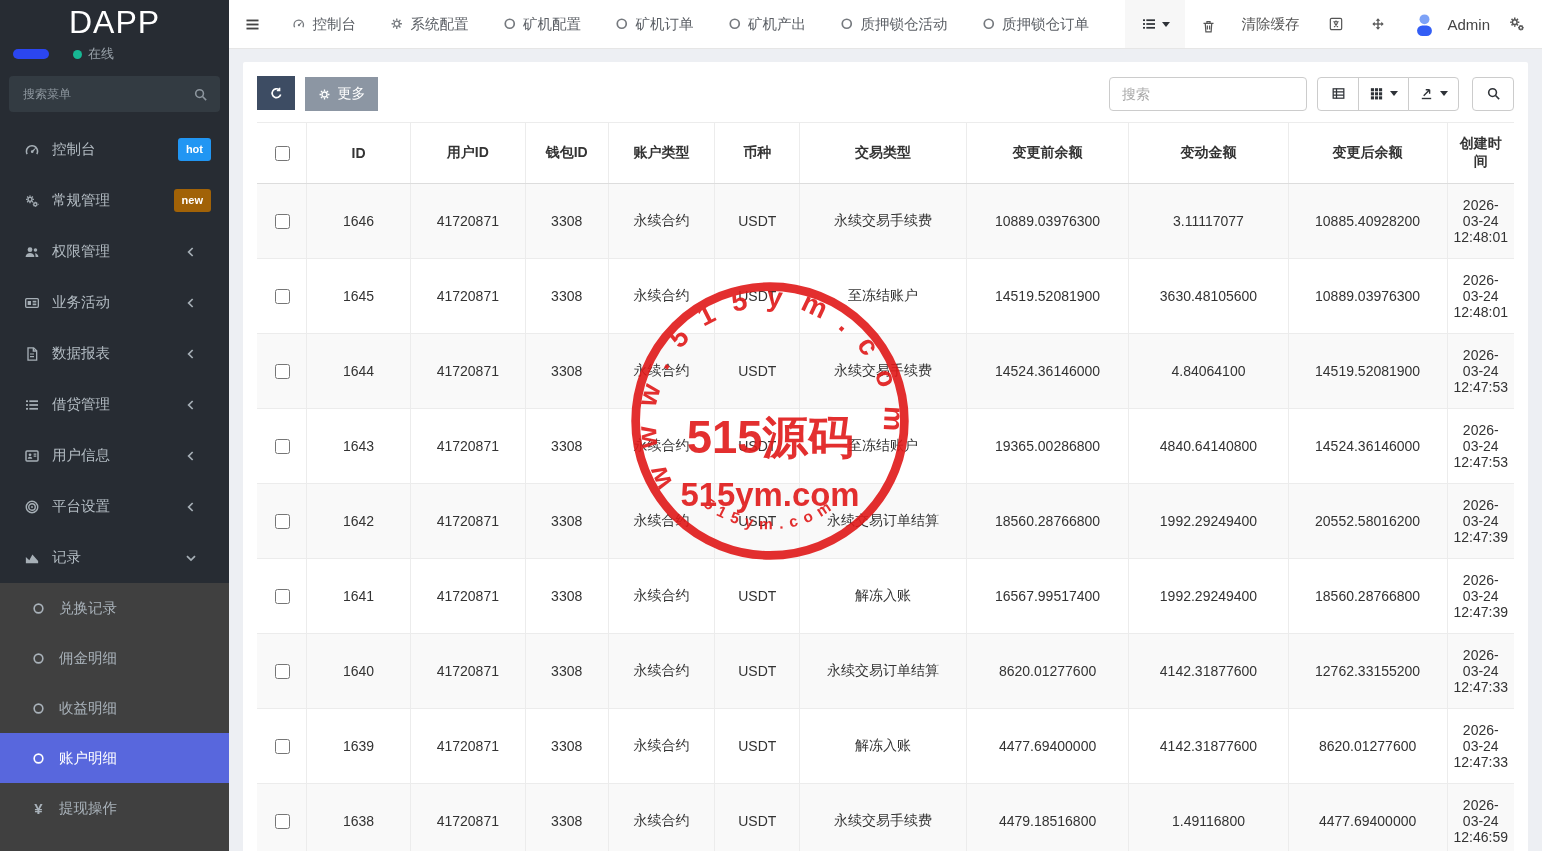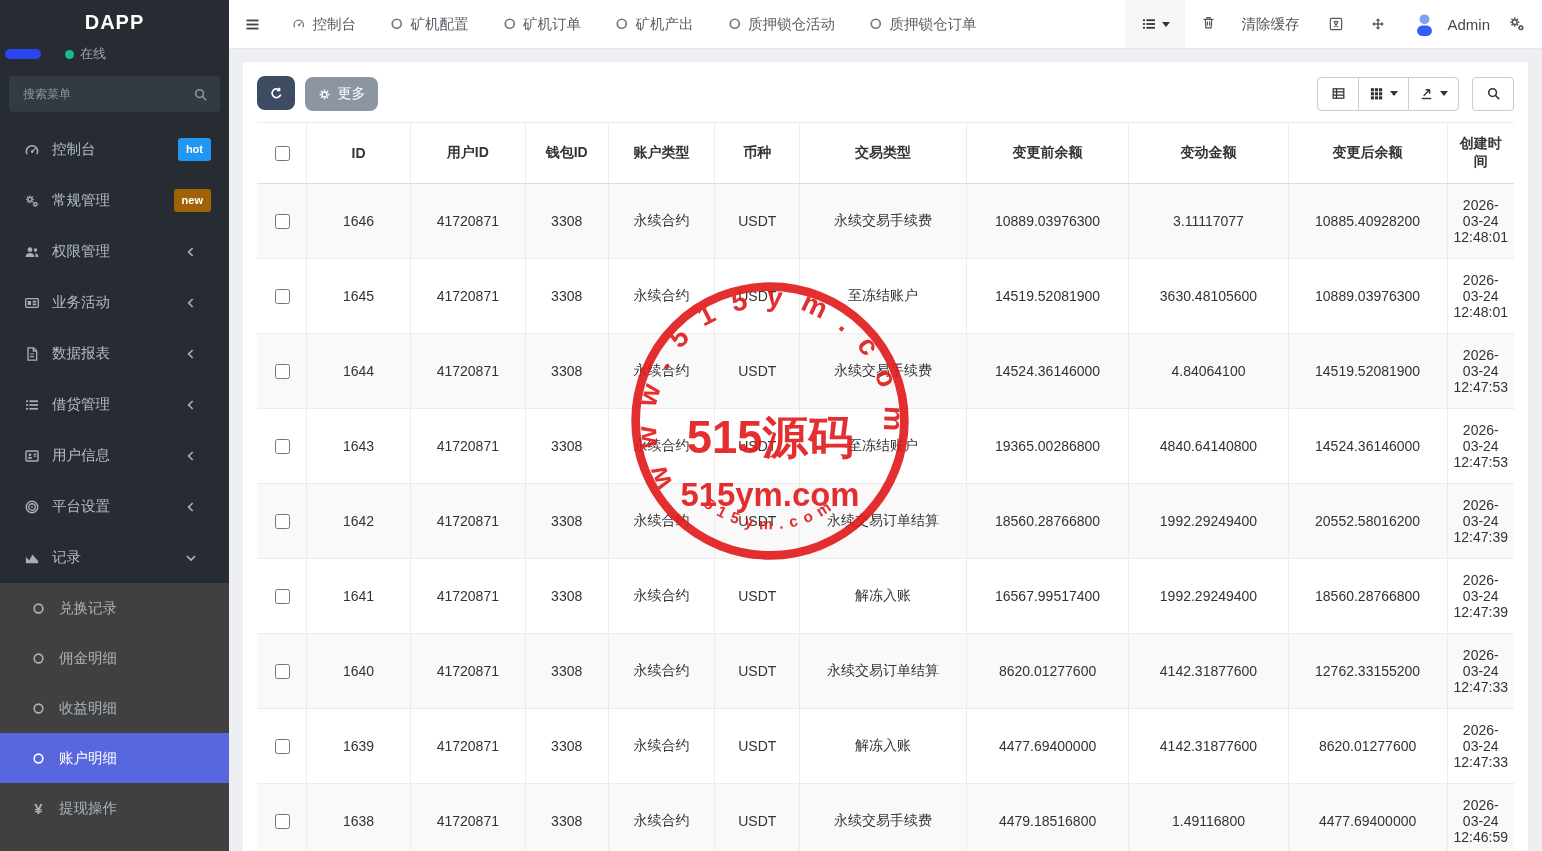--- a/index.html
+++ b/index.html
@@ -8,22 +8,22 @@
     font-family:"Liberation Sans","DejaVu Sans",sans-serif;
     background:#edeff3;
     --accent:#5867dd;--badge-hot:#2196f3;--badge-new:#716aca;
     --wm:#e01919;--pg-active:#323c4e;
   }
   .icon{display:inline-flex;align-items:center;justify-content:center;width:1em;height:1em;line-height:1}
   .icon svg{width:1em;height:1em;display:block}
 
   
   .sidebar{position:absolute;left:0;top:0;width:229px;height:851px;background:#272c33;color:#b3bcc3;z-index:5;display:flex;flex-direction:column}
-  .brand{height:44px;display:flex;align-items:center;justify-content:center;color:#fff;font-size:20px;font-weight:bold;letter-spacing:1px}
-  .userline{height:20px;display:flex;align-items:center;padding:0 5px}
+  .brand{height:44px;display:flex;align-items:center;justify-content:center;color:#fff;font-size:32px;font-weight:normal;letter-spacing:1px}
+  .userline{height:20px;display:flex;align-items:center;padding:0 13px}
   .user-pill{width:36px;height:10px;border-radius:5px;background:#2b46f0}
   .online{display:flex;align-items:center;gap:6px;color:#99a2aa;font-size:13px;margin-left:24px}
   .online-dot{width:9px;height:9px;border-radius:50%;background:#17b894}
   .side-search{margin:12px 9px 12px;background:#333b42;border-radius:4px;height:36px;display:flex;align-items:center;padding:0 12px;gap:8px}
   .side-search input{flex:1;background:transparent;border:none;outline:none;color:#aab3bb;font-size:12px;min-width:0}
   .side-search input::placeholder{color:#8d969e}
   .side-search .icon{color:#8d969e;font-size:15px}
   .menu-item{height:51px;display:flex;align-items:center;padding:0 18px 0 22px;font-size:14.5px;color:#b3bcc3;cursor:pointer}
   .menu-item .icon{font-size:16px;width:19px;margin-right:11px;color:#a6afb6;flex:none}
   .menu-item .lbl{flex:1;white-space:nowrap}
@@ -37,32 +37,32 @@
   .yen{font-size:15px;font-weight:bold;font-style:normal}
 
   
   .topnav{position:absolute;left:229px;top:0;right:0;height:48px;background:#fff;border-bottom:1px solid #e6e6e6;display:flex;align-items:center;z-index:4}
   .hamburger{width:46px;height:48px;display:flex;align-items:center;justify-content:center;color:#444;font-size:17px;cursor:pointer}
   .nav-tab{display:flex;align-items:center;gap:7px;padding:0 17px;height:48px;font-size:14.5px;color:#5c6066;cursor:pointer;white-space:nowrap}
   .nav-tab .icon{color:#75797e;font-size:13.5px}
   .nav-right{margin-left:auto;display:flex;align-items:center;height:48px}
   .nav-switch{width:60px;height:48px;background:#f7f7f7;display:flex;align-items:center;justify-content:center;gap:5px;color:#2f3338;cursor:pointer;font-size:16px}
   .caret{width:0;height:0;border-left:4px solid transparent;border-right:4px solid transparent;border-top:5px solid currentColor;display:inline-block}
-  .clear-cache{display:flex;align-items:flex-start;gap:25px;padding:0 16px;color:#555;font-size:14.5px;cursor:pointer}
+  .clear-cache{display:flex;align-items:flex-end;gap:25px;padding:0 16px;color:#555;font-size:14.5px;cursor:pointer}
   .clear-cache .icon{font-size:15px}
   .nav-ico{padding:0 13px;color:#555;font-size:16px;cursor:pointer;display:flex;align-items:center;height:48px}
   .admin{display:flex;align-items:center;gap:9px;padding:0 12px;color:#444;font-size:15px;cursor:pointer}
   .admin .icon{font-size:27px}
   .cogs-btn{padding:0 16px 0 6px;color:#555;font-size:18px;cursor:pointer;display:flex;align-items:center;height:48px}
 
   
   .content{position:absolute;left:229px;top:48px;right:0;bottom:0;padding:14px}
   .card{background:#fff;border-radius:2px;min-height:626px;padding:14px 14px 18px;box-sizing:border-box}
   .toolbar{display:flex;align-items:center;justify-content:space-between;margin-bottom:11px}
-  .btn{border:none;border-radius:8px;cursor:pointer;font-size:14px;display:inline-flex;align-items:center;gap:6px;font-family:Liberation Sans, sans-serif}
+  .btn{border:none;border-radius:0;cursor:pointer;font-size:14px;display:inline-flex;align-items:center;gap:6px;font-family:Liberation Sans, sans-serif}
   .btn-refresh{background:#3d4c63;color:#fff;width:38px;height:34px;justify-content:center;font-size:15px}
   .btn-more{background:#8c96a3;color:#fff;height:34px;padding:0 13px;margin-left:6px}
   .btn-more .icon{font-size:13px}
   .toolbar-right{display:flex;align-items:center}
   .search-box input{width:172px;height:32px;border:1px solid #ccc;border-radius:4px;padding:0 12px;font-size:14px;color:#333;outline:none;font-family:inherit}
   .search-box input::placeholder{color:#aaa}
   .btn-group{display:flex;margin-left:10px}
   .gbtn{height:34px;min-width:42px;padding:0 10px;background:#fff;border:1px solid #ccc;display:flex;align-items:center;justify-content:center;gap:6px;color:#2f3338;cursor:pointer;margin-left:-1px;font-size:15px;box-sizing:border-box}
   .gbtn:first-child{border-radius:4px 0 0 4px;margin-left:0}
   .gbtn:last-child{border-radius:0 4px 4px 0}
@@ -303,20 +303,29 @@
       <div class="nav-tab">
         <span class="icon">
           <svg viewBox="0 0 24 24" fill="currentColor">
             <path d="M12 4.5A9.5 9.5 0 0 0 2.5 14c0 1.7.45 3.3 1.2 4.7l2-1.1A7.2 7.2 0 0 1 4.8 14a7.2 7.2 0 0 1 14.4 0c0 1.3-.33 2.5-.9 3.6l2 1.1A9.5 9.5 0 0 0 12 4.5zm4.9 4.6-4.1 3.3a2 2 0 1 0 1.5 1.7l3.3-4.3-.7-.7z"></path>
           </svg>
         </span>
         <span>控制台</span>
       </div>
       <div class="nav-tab">
         <span class="icon">
+          <svg viewBox="0 0 24 24" fill="none" stroke="currentColor" stroke-width="2.4">
+            <circle cx="12" cy="12" r="4.6"></circle>
+            <path d="M12 2.8v3.4M12 17.8v3.4M2.8 12h3.4M17.8 12h3.4M5.5 5.5l2.4 2.4M16.1 16.1l2.4 2.4M18.5 5.5l-2.4 2.4M7.9 16.1l-2.4 2.4"></path>
+          </svg>
+        </span>
+        <span>系统配置</span>
+      </div>
+      <div class="nav-tab">
+        <span class="icon">
           <svg viewBox="0 0 24 24" fill="none" stroke="currentColor" stroke-width="3">
             <circle cx="12" cy="12" r="8"></circle>
           </svg>
         </span>
         <span>矿机配置</span>
       </div>
       <div class="nav-tab">
         <span class="icon">
           <svg viewBox="0 0 24 24" fill="none" stroke="currentColor" stroke-width="3">
             <circle cx="12" cy="12" r="8"></circle>
@@ -431,20 +440,23 @@
           <span class="icon" id="more-gear-icon">
               <svg viewBox="0 0 24 24" fill="none" stroke="currentColor" stroke-width="2.4">
                 <circle cx="12" cy="12" r="4.6"></circle>
                 <path d="M12 2.8v3.4M12 17.8v3.4M2.8 12h3.4M17.8 12h3.4M5.5 5.5l2.4 2.4M16.1 16.1l2.4 2.4M18.5 5.5l-2.4 2.4M7.9 16.1l-2.4 2.4"></path>
               </svg>
             </span>
           <span>更多</span>
         </button>
       </div>
       <div class="toolbar-right">
+        <span class="search-box">
+          <input type="text" placeholder="搜索" style="">
+        </span>
         <span class="btn-group">
           <button class="gbtn">
             <span class="icon" id="detail-icon">
                 <svg viewBox="0 0 24 24" fill="none" stroke="currentColor" stroke-width="2">
                   <rect x="3.5" y="4.5" width="17" height="15"></rect>
                   <path d="M3.5 9.5h17M3.5 14.5h17M8.8 4.5v15"></path>
                 </svg>
               </span>
           </button>
           <button class="gbtn">

